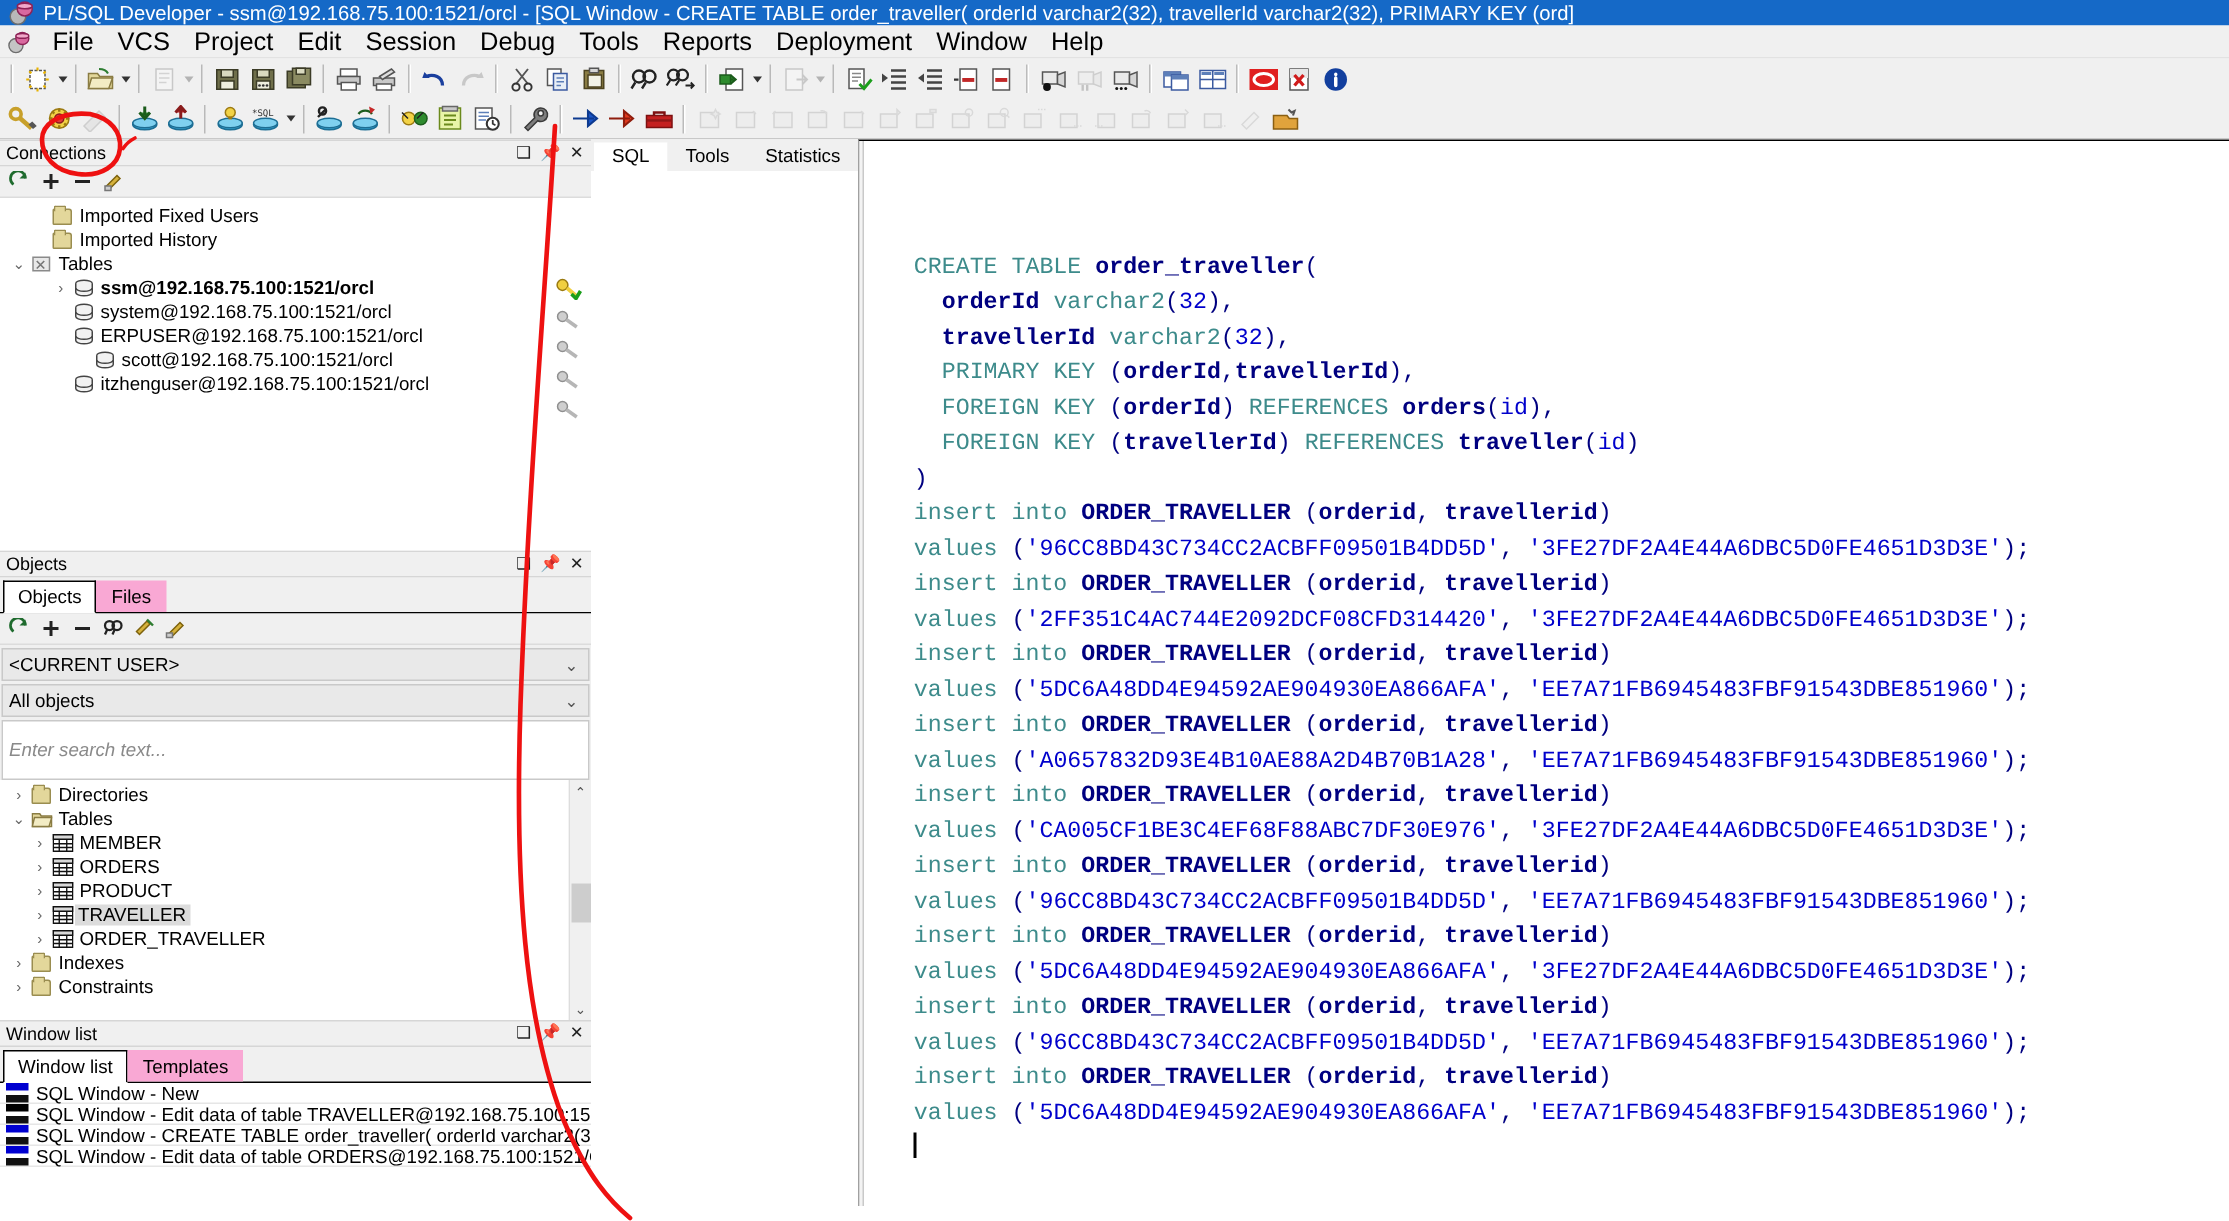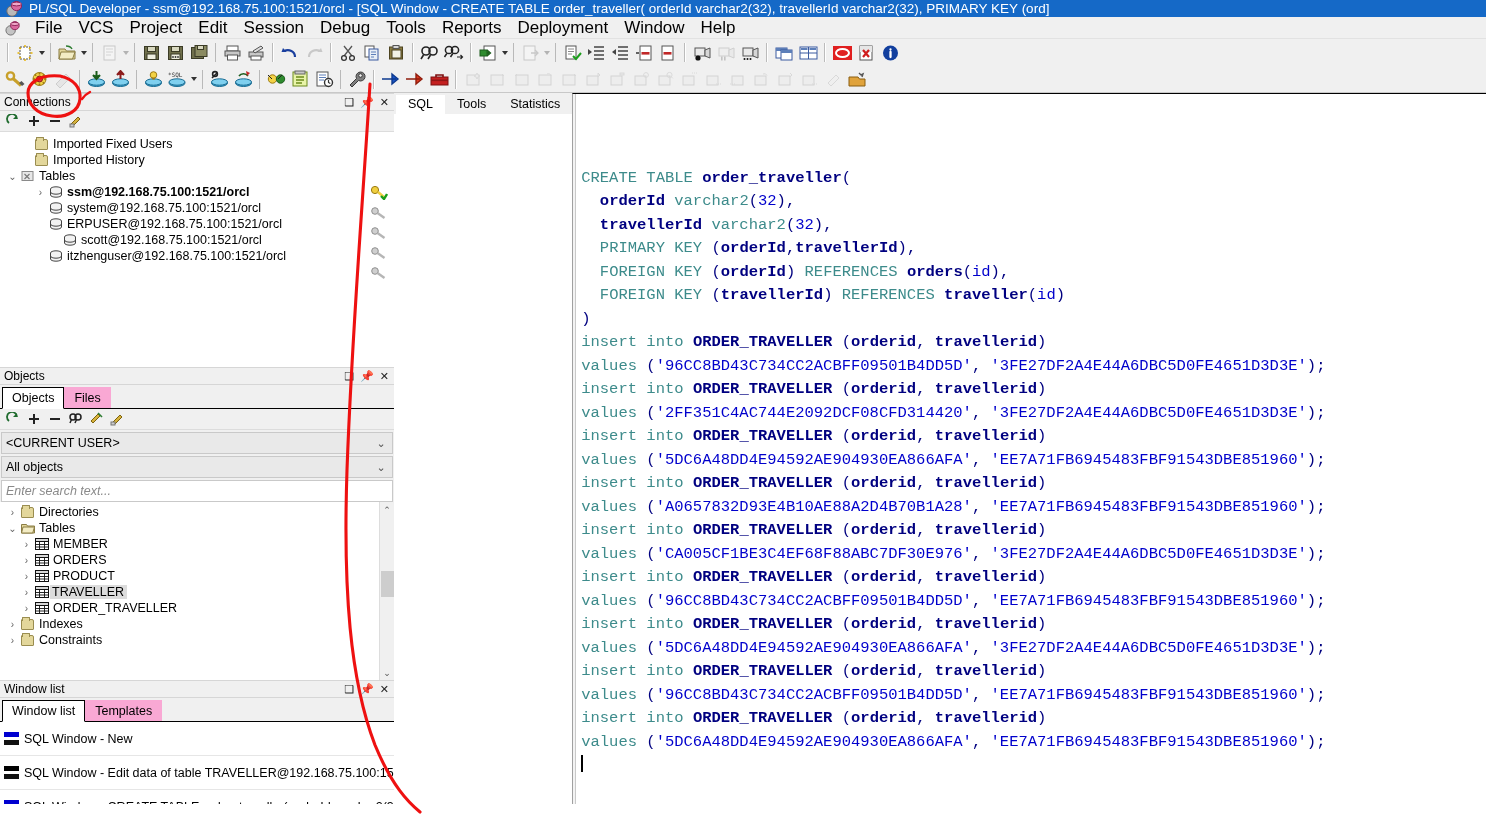--- a/index.html
+++ b/index.html
@@ -70,46 +70,46 @@
   .tlbl.sel{background:#dcdcdc;padding-left:2px;padding-right:3px;}
   .folder{width:13px;height:11px;background:#e3d79b;border:1px solid #9a8d50;border-radius:1px 2px 1px 1px;position:relative;}
   .folder::before{content:"";position:absolute;top:-3px;left:0px;width:6px;height:3px;background:#e3d79b;border:1px solid #9a8d50;border-bottom:none;border-radius:1px 1px 0 0;}
   
   .keycol{position:absolute;right:6px;top:52px;display:flex;flex-direction:column;gap:3px;}
   
   .combo{height:22px;margin:2px 1px 0 1px;background:#e9e9e9;border:1px solid #c9c9c9;
          display:flex;align-items:center;padding:0 4px;font-size:12.5px;}
   .combo .cv{flex:1 1 auto;}
   .chev{width:14px;text-align:center;color:#555;font-size:11px;}
-  .srch{height:22px;margin:2px 1px 0 1px;background:#fff;border:1px solid #c9c9c9;
+  .srch{height:40px;margin:2px 1px 0 1px;background:#fff;border:1px solid #c9c9c9;
         display:flex;align-items:center;padding:0 4px;font-size:12.5px;color:#8a8a8a;font-style:italic;}
   
   .vsb{width:15px;background:#f0f0f0;border-left:1px solid #ddd;display:flex;flex-direction:column;
        align-items:center;flex:0 0 15px;}
   .sbarrow{height:15px;width:15px;display:flex;align-items:center;justify-content:center;font-size:9px;color:#555;}
   .sbtrack{flex:1 1 auto;width:15px;position:relative;}
   .sbthumb{position:absolute;left:1px;width:13px;background:#cdcdcd;}
   
   .wlist{background:#fff;overflow:hidden;font-size:12.5px;}
-  .wrow{height:34px;display:flex;align-items:center;padding-left:4px;white-space:nowrap;
+  .wrow{height:14px;display:flex;align-items:center;padding-left:4px;white-space:nowrap;
         border-bottom:1px solid #e6e6e6;}
   .wico{width:15px;height:13px;flex:0 0 15px;margin-right:5px;display:flex;flex-direction:column;justify-content:space-between;}
   .wico i{display:block;height:5px;width:15px;}
   
   #edtabs{height:21px;background:#f0f0f0;display:flex;align-items:flex-end;padding-left:2px;}
   .etab{padding:2px 12px 3px 12px;font-size:12.5px;cursor:default;background:#f0f0f0;}
   .etab.active{background:#ffffff;}
   #editor{
     flex:1 1 auto;background:#fff;border-top:1px solid #000;border-left:1px solid #a0a0a0;
     position:relative;overflow:hidden;padding:2px 0 0 2px;
     font-family:"Liberation Mono","DejaVu Sans Mono",monospace;
     font-size:15.5px; line-height:23.5px; white-space:pre;
   }
   .gut{position:absolute;left:0;top:0;bottom:0;width:3px;background:#f3f3f3;border-right:1px solid #c9c9c9;}
-  #code{padding-left:6px;}
+  #code{padding-left:6px;margin-left:28px;}
   .k{color:#3d8b8b;}          
   .id{color:#000080;font-weight:bold;}
   .num{color:#0000cc;}
   .str{color:#0000cc;}
   .pl{color:#000080;}
   .squig{ text-decoration: underline wavy #c00; text-decoration-skip-ink:none;}
   .caret{display:inline-block;width:2px;height:17px;background:#000;vertical-align:-3px;}
   
   #annot{position:absolute;left:0;top:0;width:1486px;height:814px;pointer-events:none;}
 </style>

